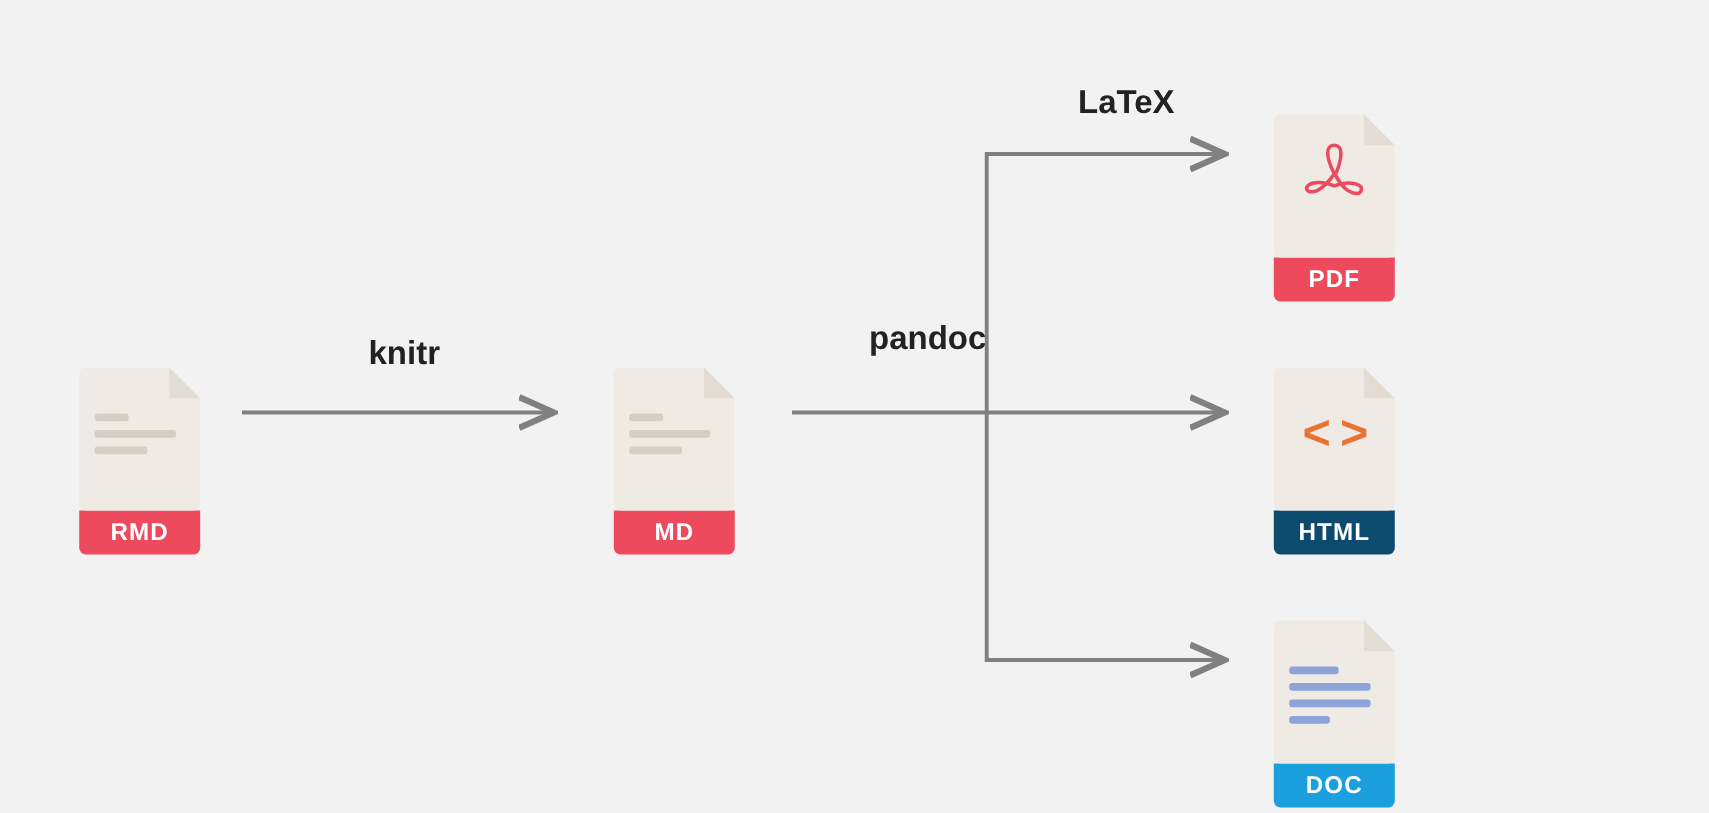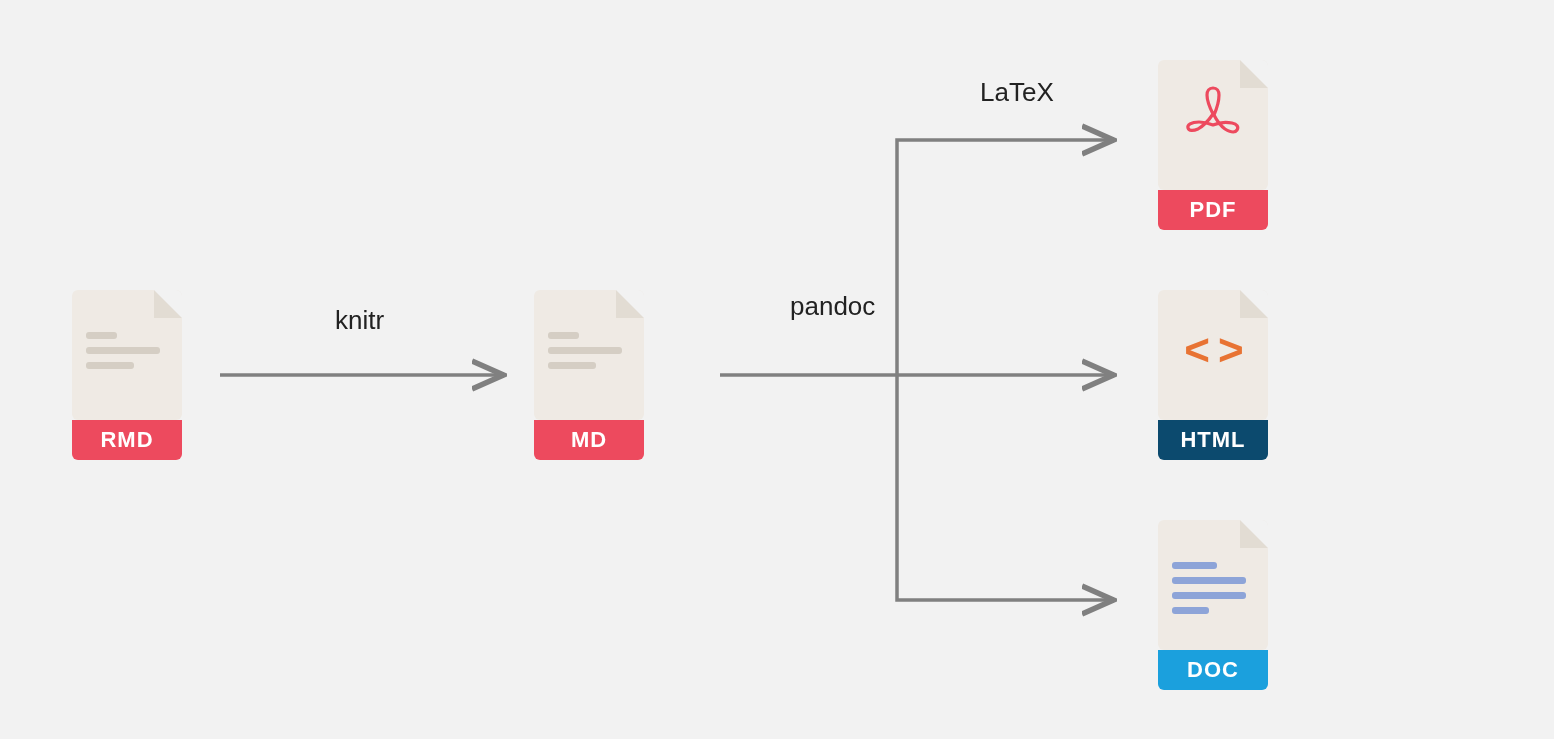--- a/index.html
+++ b/index.html
@@ -6,20 +6,21 @@
     body {
       width: 1554px;
       height: 739px;
       background: #f2f2f2;
       font-family: Arial, Helvetica, sans-serif;
       position: relative;
     }
     .file-icon {
       position: absolute;
       width: 98px;
+      margin-top: 44px;
     }
     .file-body {
       width: 110px;
       height: 130px;
       background: #efeae4;
       border-radius: 6px;
       position: relative;
       overflow: hidden;
     }
     .file-corner {
@@ -72,22 +73,22 @@
       left: 50%;
       transform: translateX(-50%);
       font-size: 44px;
       font-weight: 700;
       color: #e87333;
       letter-spacing: -2px;
     }
     .doc-lines .file-line { background: #8da4d8; }
     .arrow-label {
       position: absolute;
-      font-size: 26px;
-      font-weight: 400;
+      font-size: 30px;
+      font-weight: 700;
       color: #222;
     }
     svg.arrows {
       position: absolute;
       top: 0;
       left: 0;
       width: 1554px;
       height: 739px;
       pointer-events: none;
     }
@@ -100,21 +101,21 @@
     <div class="file-corner"></div>
     <div class="file-lines">
       <div class="file-line" style="width:38%;"></div>
       <div class="file-line" style="width:90%;"></div>
       <div class="file-line" style="width:58%;"></div>
     </div>
   </div>
   <div class="file-label label-red">RMD</div>
 </div>
 
-<div class="file-icon" style="left:534px; top:290px;text-align:center;">
+<div class="file-icon" style="left:558px; top:290px;text-align:center;">
   <div class="file-body">
     <div class="file-corner"></div>
     <div class="file-lines">
       <div class="file-line" style="width:38%;"></div>
       <div class="file-line" style="width:90%;"></div>
       <div class="file-line" style="width:58%;"></div>
     </div>
   </div>
   <div class="file-label label-red">MD</div>
 </div>

